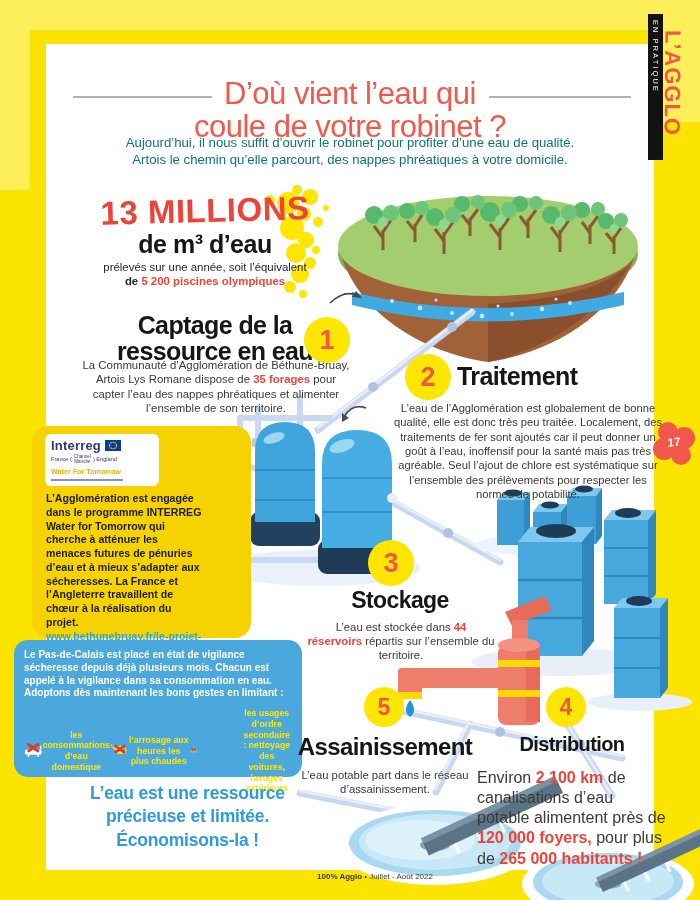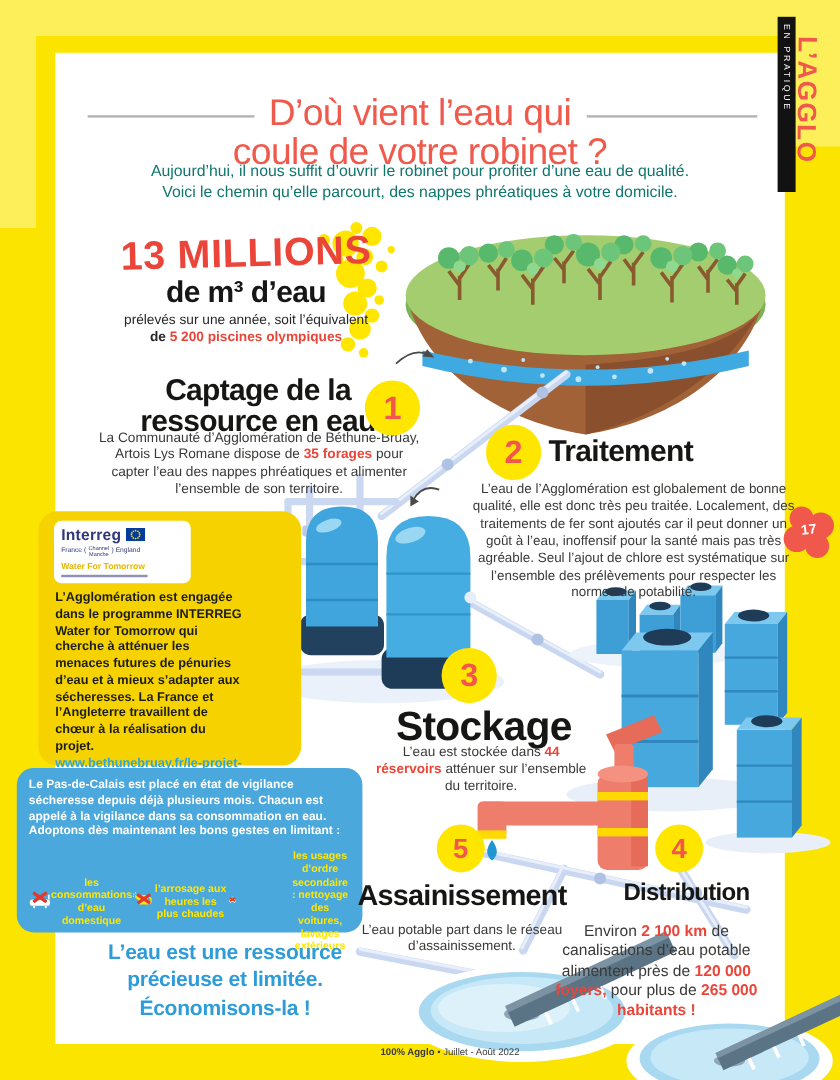--- a/index.html
+++ b/index.html
@@ -27,26 +27,26 @@
   .stat-sub1{left:60px;top:261px;width:290px;text-align:center;font-size:11.4px;color:#262626;}
   .stat-sub2{left:60px;top:275px;width:290px;text-align:center;font-size:11.4px;font-weight:700;color:#262626;}
   .red{color:#EB4539;font-weight:800;}
 
   
   .step-title{font-weight:700;color:#161614;letter-spacing:-0.6px;}
   .captage-title{left:95px;top:313px;width:240px;text-align:center;font-size:25px;line-height:1.02;}
   .captage-body{left:82px;top:358px;width:268px;text-align:center;font-size:11.4px;line-height:1.26;color:#3A3A38;}
   .traitement-title{left:457px;top:362px;width:200px;font-size:25px;}
   .traitement-body{left:393px;top:401px;width:270px;text-align:center;font-size:11.2px;line-height:1.28;color:#3A3A38;}
-  .stockage-title{left:330px;top:587px;width:140px;text-align:center;font-size:34px;}
+  .stockage-title{left:330px;top:587px;width:140px;text-align:center;font-size:23px;}
   .stockage-body{left:307px;top:620px;width:188px;text-align:center;font-size:11.3px;line-height:1.26;color:#3A3A38;}
   .assain-title{left:290px;top:733px;width:190px;text-align:center;font-size:24px;}
   .assain-body{left:290px;top:768px;width:190px;text-align:center;font-size:11.3px;line-height:1.26;color:#3A3A38;}
   .distrib-title{left:482px;top:733px;width:180px;text-align:center;font-size:20px;}
-  .distrib-body{left:452px;top:768px;width:190px;text-align:center;font-size:13px;line-height:1.26;color:#3A3A38;}
+  .distrib-body{left:477px;top:768px;width:190px;font-size:16px;line-height:1.26;color:#3A3A38;}
 
   .numcircle{background:#FFE600;border-radius:50%;display:flex;align-items:center;justify-content:center;
              color:#F3564B;font-weight:900;}
   .nc-big{width:46px;height:46px;font-size:27px;}
   .nc-sm{width:40px;height:40px;font-size:23px;}
   .nc1{left:304px;top:317px;} .nc2{left:405px;top:354px;} .nc3{left:368px;top:540px;}
   .nc5{left:364px;top:687px;} .nc4{left:546px;top:687px;}
 
   
   .interreg-box{left:32px;top:426px;width:219px;height:212px;background:#F6D300;border-radius:16px;}
@@ -346,21 +346,21 @@
   </div>
 
   <div class="abs rule rule-l"></div>
   <div class="abs rule rule-r"></div>
   <div class="abs title">
     <span>D’où vient l’eau qui</span><br>
     <span>coule de votre robinet ?</span>
   </div>
   <div class="abs intro">
     <span>Aujourd’hui, il nous suffit d’ouvrir le robinet pour profiter d’une eau de qualité.</span><br>
-    <span>Voici le chemin qu’elle parcourt, des nappes phréatiques à votre domicile.</span>
+    <span>Artois le chemin qu’elle parcourt, des nappes phréatiques à votre domicile.</span>
   </div>
 
   <div class="abs stat-big">13 MILLIONS</div>
   <div class="abs stat-unit">de m³ d’eau</div>
   <div class="abs stat-sub1">prélevés sur une année, soit l’équivalent</div>
   <div class="abs stat-sub2">
     <span>de </span><span class="red">5 200 piscines olympiques</span>
   </div>
 
   <div class="abs step-title captage-title">
@@ -417,21 +417,21 @@
       <span>L’Agglomération est engagée dans le programme </span><b>INTERREG Water for Tomorrow</b><span> qui cherche à atténuer les menaces futures de pénuries d’eau et à mieux s’adapter aux sécheresses. </span><span>La France et l’Angleterre travaillent de chœur à la réalisation du projet.</span><br>
       <span class="interreg-link">www.bethunebruay.fr/le-projet-water-tomorrow</span>
     </div>
   </div>
 
   <div class="abs numcircle nc-big nc3">
       <span>3</span>
     </div>
   <div class="abs step-title stockage-title">Stockage</div>
   <div class="abs stockage-body">
-    <span>L’eau est stockée dans </span><span class="red">44 réservoirs</span><span> atténuer sur l’ensemble du territoire.</span>
+    <span>L’eau est stockée dans </span><span class="red">44 réservoirs</span><span> répartis sur l’ensemble du territoire.</span>
   </div>
 
   <div class="abs vigilance">
     <div class="vig-intro">Le Pas-de-Calais est placé en état de vigilance sécheresse depuis déjà plusieurs mois. Chacun est appelé à la vigilance dans sa consommation en eau. Adoptons dès maintenant les bons gestes en limitant :</div>
     <div class="vig-row">
       <div class="vig-item vig-item-1">
         <svg width="46" height="38" viewBox="0 0 46 38">
           <rect x="40" y="8" width="3" height="10" fill="#fff"></rect>
           <rect x="2" y="18" width="42" height="13" rx="6" fill="#fff"></rect>
           <rect x="9" y="31" width="4" height="5" fill="#fff" transform="rotate(8 11 33)"></rect>

